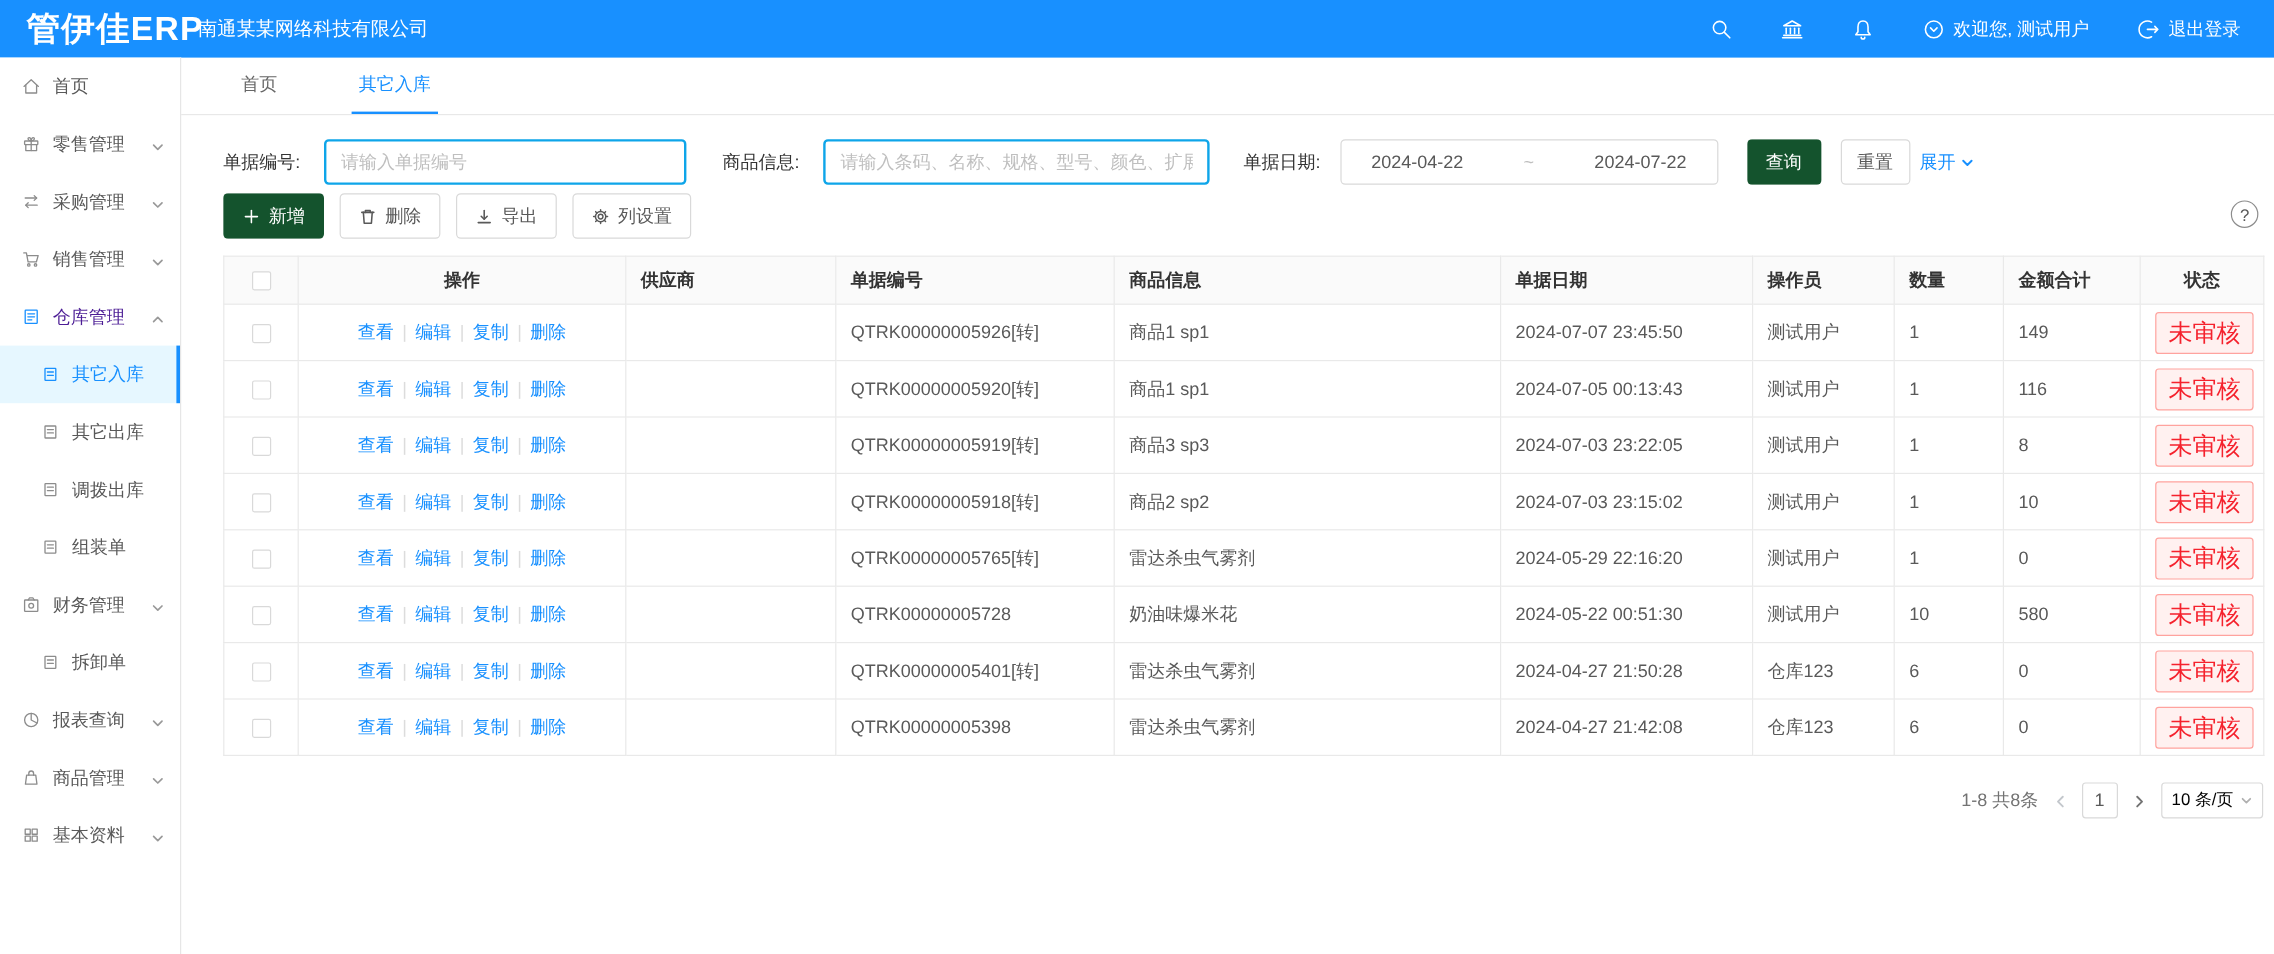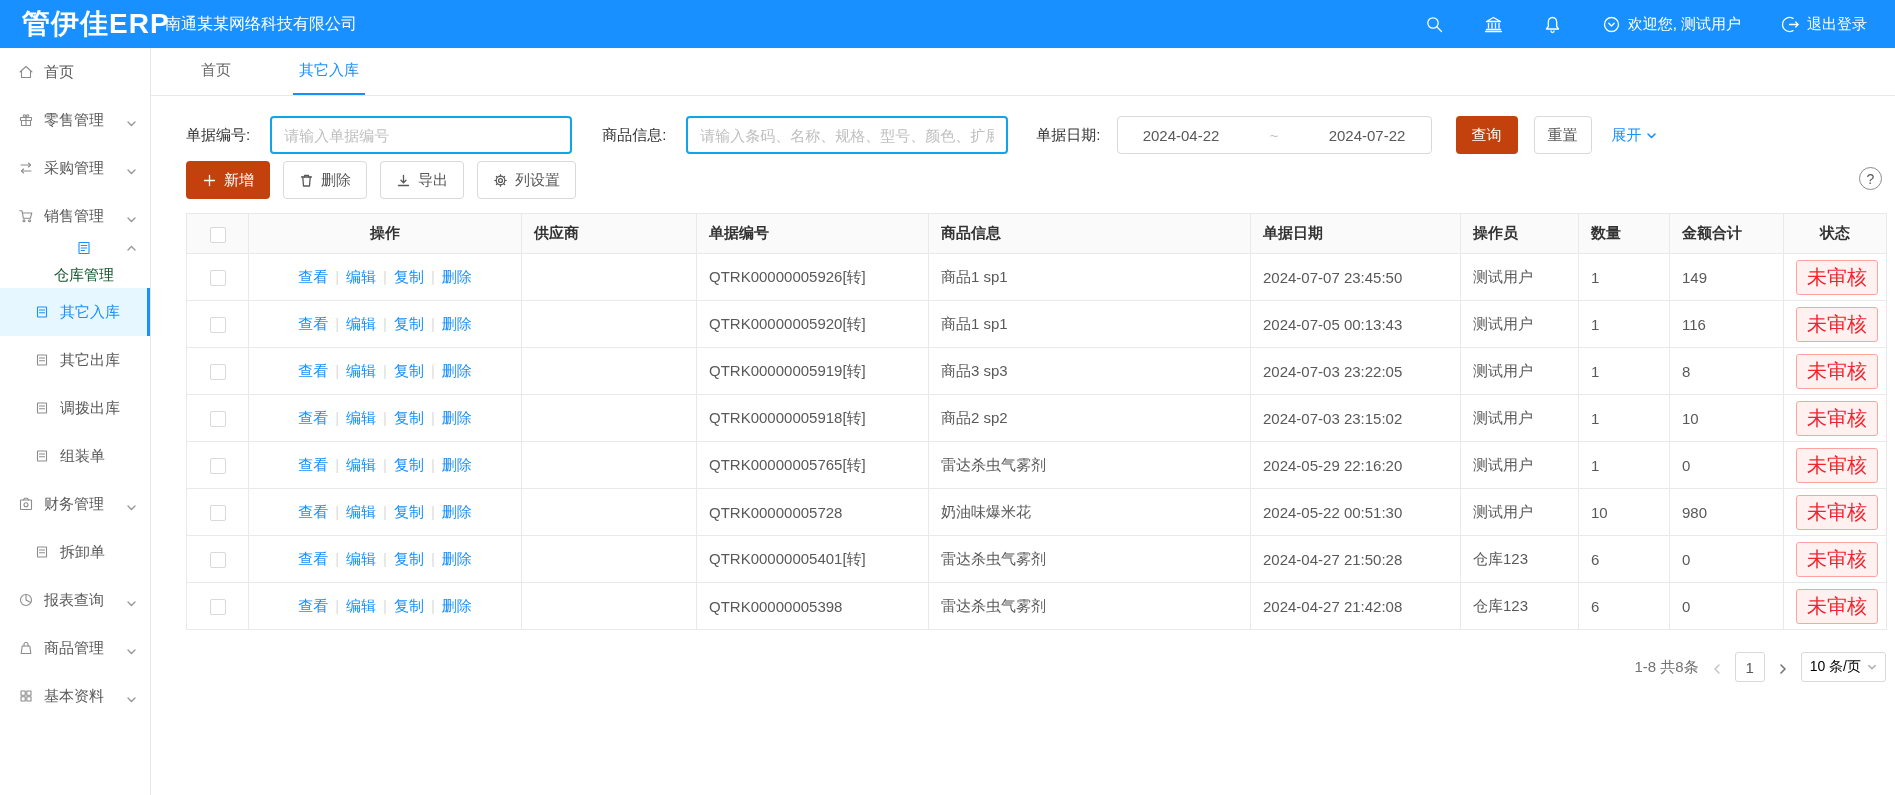--- a/index.html
+++ b/index.html
@@ -21,21 +21,21 @@
   .main { flex:1; min-width:0; }
 
   
   .side-item { position:relative; height:48px; display:flex; align-items:center; padding-left:18px; gap:10px;
     font-size:15px; color:#595959; cursor:pointer; white-space:nowrap; }
   .side-item.sub { padding-left:34px; }
   .side-item .sicon { width:16px; height:16px; flex-shrink:0; }
   .side-item .sicon svg { width:100%; height:100%; stroke:#8c8c8c; fill:none; stroke-width:1.1; stroke-linecap:round; stroke-linejoin:round; }
   .side-item .chev { position:absolute; right:13px; width:11px; height:11px; }
   .side-item .chev svg { width:100%; height:100%; stroke:#999; fill:none; stroke-width:1.4; stroke-linecap:round; stroke-linejoin:round; }
-  .side-item.parent-active { color:#14532d;flex-direction:column; }
+  .side-item.parent-active { color:#4c1d95; }
   .side-item.parent-active .sicon svg { stroke:#1890ff; }
   .side-item.selected { background:#e6f7ff; color:#1890ff; }
   .side-item.selected .sicon svg { stroke:#1890ff; }
   .side-item.selected::after { content:""; position:absolute; right:0; top:0; bottom:0; width:3px; background:#1890ff; }
 
   
   .tabbar { height:48px; border-bottom:1px solid #e8e8e8; display:flex; align-items:stretch; padding-left:44px; }
   .tab { display:flex; align-items:center; padding:0 6px; margin-right:56px; font-size:15px; color:#666;
     cursor:pointer; border-bottom:2px solid transparent; }
   .tab.active { color:#1890ff; border-bottom-color:#1890ff; }
@@ -48,25 +48,25 @@
   .f-input { height:38px; border:2px solid #0ea5e9; border-radius:4px; margin-left:20px; padding:15px 12px;
     font-size:15px; color:#595959; outline:none; font-family:inherit; }
   .f-input::placeholder { color:#bfbfbf; }
   .inp-billno { width:302px; }
   .inp-product { width:322px; }
   .g2 { margin-left:30px; } .g3 { margin-left:28px; }
   .date-box { margin-left:16px; width:315px; height:38px; border:1px solid #d9d9d9; border-radius:4px;
     display:flex; align-items:center; justify-content:space-around; font-size:15px; color:#595959; cursor:pointer; }
   .btn { height:38px; border-radius:4px; font-size:15px; display:inline-flex; align-items:center; justify-content:center;
     cursor:pointer; border:1px solid transparent; white-space:nowrap; font-family:inherit; }
-  .btn-primary { background:#c2410c; color:#fff; }
+  .btn-primary { background:#14532d; color:#fff; }
   .btn-plain { background:#fff; border-color:#d9d9d9; color:#595959; }
   .btn-search { width:62px; margin-left:24px; }
   .btn-reset { width:58px; margin-left:16px; }
-  .expand-link { margin-left:20px; color:#1890ff; font-size:15px; display:flex; align-items:center; gap:4px; cursor:pointer; }
+  .expand-link { margin-left:8px; color:#1890ff; font-size:15px; display:flex; align-items:center; gap:4px; cursor:pointer; }
   .expand-link svg { width:11px; height:11px; stroke:#1890ff; fill:none; stroke-width:1.6; stroke-linecap:round; stroke-linejoin:round; }
 
   .toolbar { margin-top:7px; display:flex; align-items:center; gap:13px; position:relative; }
   .tbtn { padding:0 15px; gap:7px; }
   .tbtn svg { width:15px; height:15px; stroke:currentColor; fill:none; stroke-width:1.3; stroke-linecap:round; stroke-linejoin:round; }
   .help-circle { position:absolute; right:-20px; top:6px; width:23px; height:23px; border:1px solid #8c8c8c; border-radius:50%;
     display:flex; align-items:center; justify-content:center; font-size:14px; color:#595959; cursor:pointer; }
 
   
   table.grid { margin-top:14px; width:1700px; border-collapse:collapse; table-layout:fixed;padding-left:16px; }
@@ -454,21 +454,21 @@
 
   <tr>
     <td class="c-center"><span class="checkbox"></span></td>
     <td class="c-center actions"><a>查看</a><span class="sep">|</span><a>编辑</a><span class="sep">|</span><a>复制</a><span class="sep">|</span><a>删除</a></td>
     <td></td>
     <td>QTRK00000005728</td>
     <td>奶油味爆米花</td>
     <td>2024-05-22 00:51:30</td>
     <td>测试用户</td>
     <td>10</td>
-    <td>980</td>
+    <td>580</td>
     <td class="c-center"><span class="status-badge">未审核</span></td>
   </tr>
 
   <tr>
     <td class="c-center"><span class="checkbox"></span></td>
     <td class="c-center actions"><a>查看</a><span class="sep">|</span><a>编辑</a><span class="sep">|</span><a>复制</a><span class="sep">|</span><a>删除</a></td>
     <td></td>
     <td>QTRK00000005401[转]</td>
     <td>雷达杀虫气雾剂</td>
     <td>2024-04-27 21:50:28</td>

